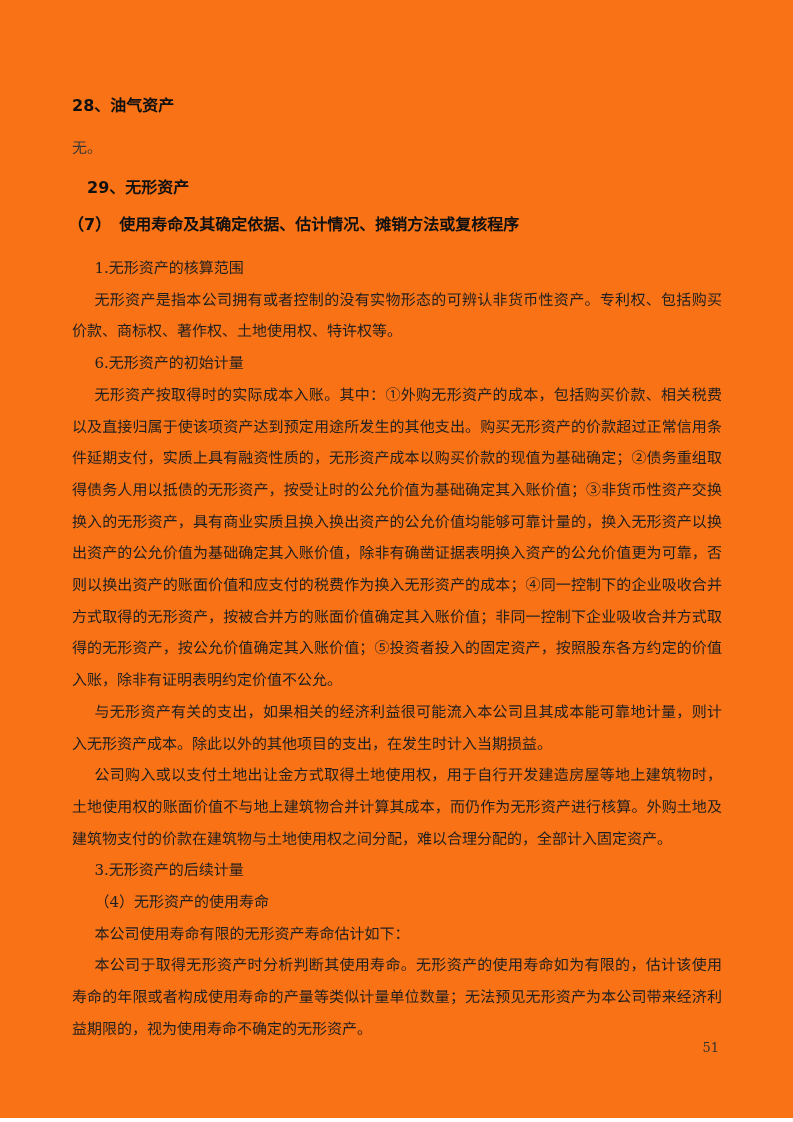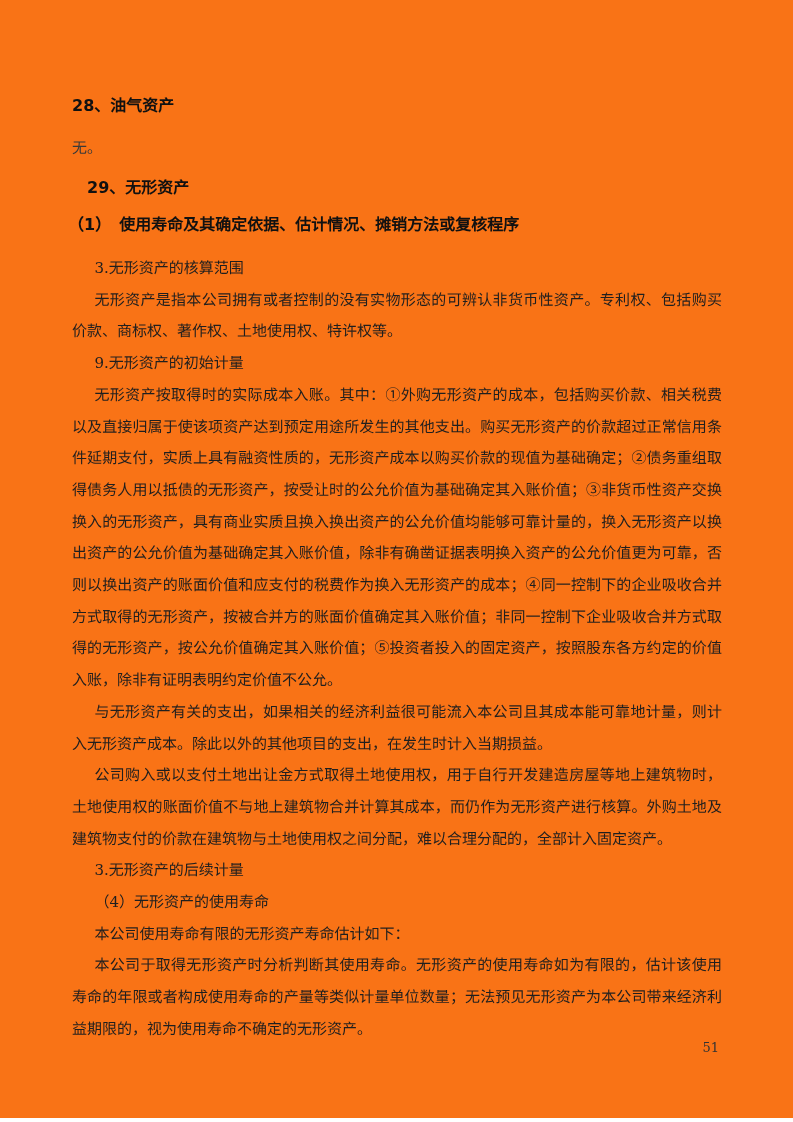--- a/index.html
+++ b/index.html
@@ -74,26 +74,26 @@
 </style>
 </head>
 <body>
 
 <div class="page">
   <div class="content">
 
     <h2 class="h1 mb18">28、油气资产</h2>
     <p class="p-flush mb16">无。</p>
     <h2 class="h1 mb13">29、无形资产</h2>
-    <h3 class="h2 mb16">（1）　使用寿命及其确定依据、估计情况、摊销方法或复核程序</h3>
+    <h3 class="h2 mb16">（7）　使用寿命及其确定依据、估计情况、摊销方法或复核程序</h3>
 
-    <p class="sub">3.无形资产的核算范围</p>
+    <p class="sub">1.无形资产的核算范围</p>
     <p class="para">无形资产是指本公司拥有或者控制的没有实物形态的可辨认非货币性资产。专利权、包括购买价款、商标权、著作权、土地使用权、特许权等。</p>
 
-    <p class="sub">9.无形资产的初始计量</p>
+    <p class="sub">6.无形资产的初始计量</p>
     <p class="para">无形资产按取得时的实际成本入账。其中：①外购无形资产的成本，包括购买价款、相关税费以及直接归属于使该项资产达到预定用途所发生的其他支出。购买无形资产的价款超过正常信用条件延期支付，实质上具有融资性质的，无形资产成本以购买价款的现值为基础确定；②债务重组取得债务人用以抵债的无形资产，按受让时的公允价值为基础确定其入账价值；③非货币性资产交换换入的无形资产，具有商业实质且换入换出资产的公允价值均能够可靠计量的，换入无形资产以换出资产的公允价值为基础确定其入账价值，除非有确凿证据表明换入资产的公允价值更为可靠，否则以换出资产的账面价值和应支付的税费作为换入无形资产的成本；④同一控制下的企业吸收合并方式取得的无形资产，按被合并方的账面价值确定其入账价值；非同一控制下企业吸收合并方式取得的无形资产，按公允价值确定其入账价值；⑤投资者投入的固定资产，按照股东各方约定的价值入账，除非有证明表明约定价值不公允。</p>
     <p class="para">与无形资产有关的支出，如果相关的经济利益很可能流入本公司且其成本能可靠地计量，则计入无形资产成本。除此以外的其他项目的支出，在发生时计入当期损益。</p>
     <p class="para">公司购入或以支付土地出让金方式取得土地使用权，用于自行开发建造房屋等地上建筑物时，土地使用权的账面价值不与地上建筑物合并计算其成本，而仍作为无形资产进行核算。外购土地及建筑物支付的价款在建筑物与土地使用权之间分配，难以合理分配的，全部计入固定资产。</p>
 
     <p class="sub">3.无形资产的后续计量</p>
     <p class="sub">（4）无形资产的使用寿命</p>
     <p class="para">本公司使用寿命有限的无形资产寿命估计如下：</p>
     <p class="para">本公司于取得无形资产时分析判断其使用寿命。无形资产的使用寿命如为有限的，估计该使用寿命的年限或者构成使用寿命的产量等类似计量单位数量；无法预见无形资产为本公司带来经济利益期限的，视为使用寿命不确定的无形资产。</p>
 
   </div>

